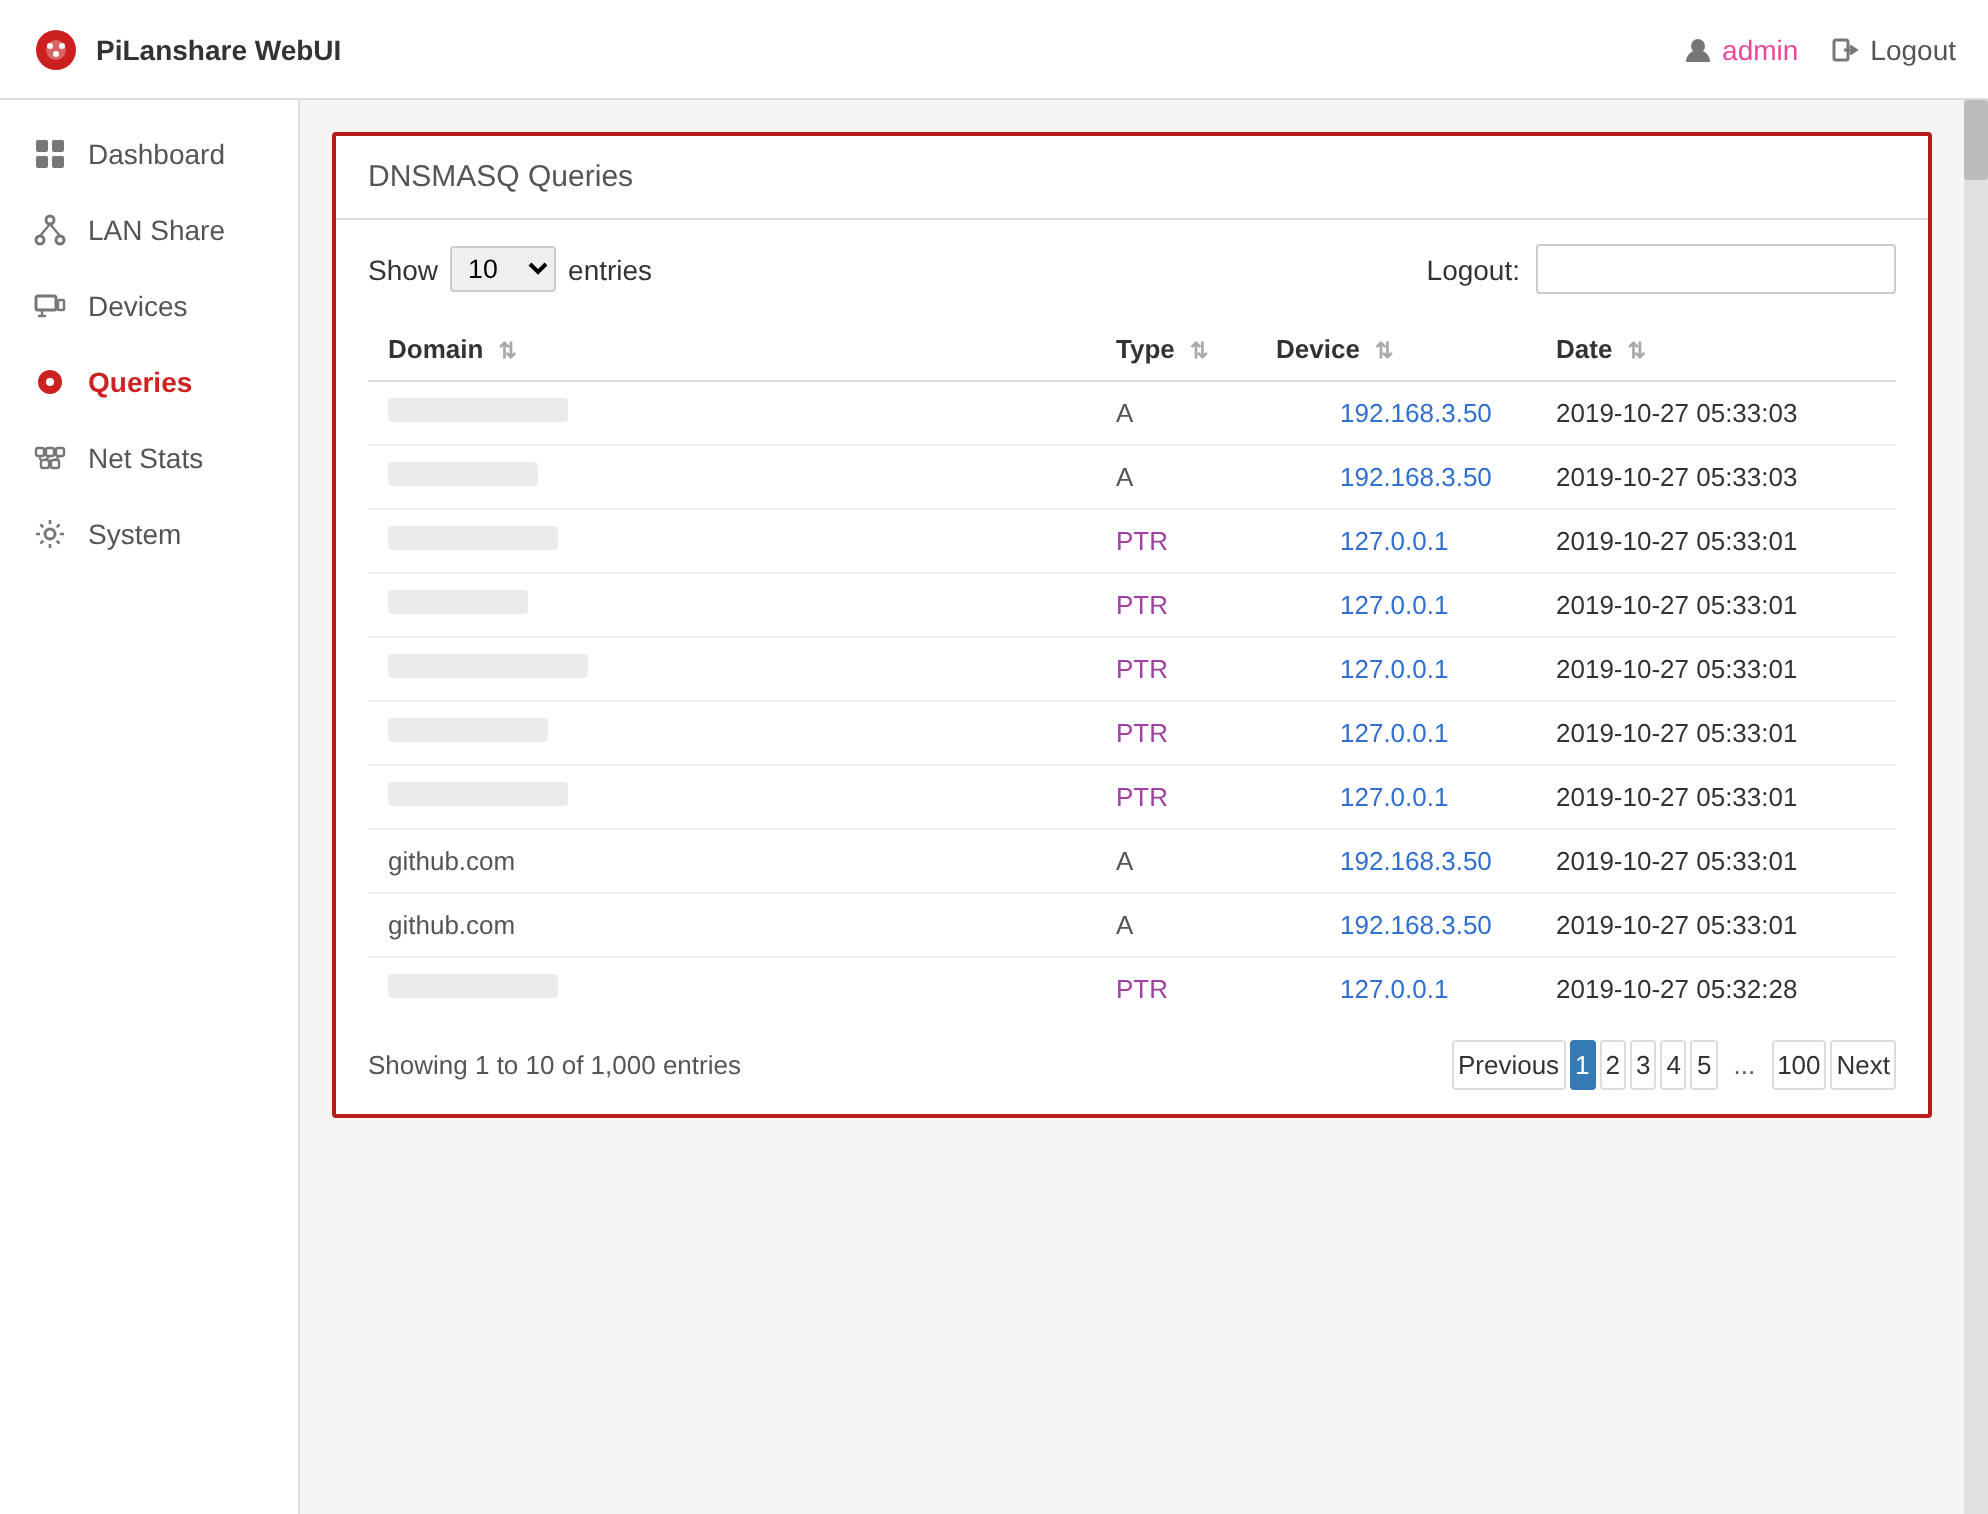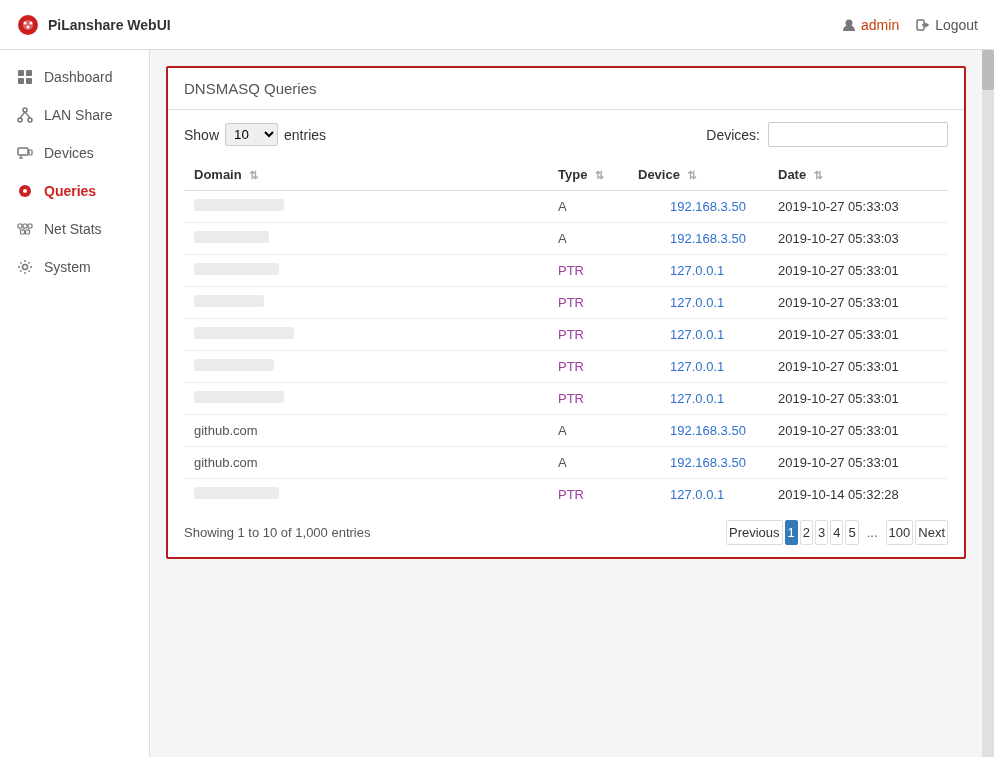--- a/index.html
+++ b/index.html
@@ -35,21 +35,21 @@
     }
     .header-right {
       display: flex;
       align-items: center;
       gap: 16px;
     }
     .admin-link {
       display: flex;
       align-items: center;
       gap: 4px;
-      color: #c2410c;
+      color: #ec4899;
       text-decoration: none;
       cursor: pointer;
     }
     .logout-link {
       display: flex;
       align-items: center;
       gap: 4px;
       color: #555;
       text-decoration: none;
       cursor: pointer;
@@ -352,21 +352,21 @@
             <span>Show</span>
             <select>
               <option>10</option>
               <option>25</option>
               <option>50</option>
               <option>100</option>
             </select>
             <span>entries</span>
           </div>
           <div class="search-row">
-            <span>Devices:</span>
+            <span>Logout:</span>
             <input type="text" style="">
           </div>
         </div>
 
         <table class="data-table">
           <thead>
             <tr>
               <th>
                 Domain <span class="sort-icon">⇅</span>
               </th>
@@ -433,21 +433,21 @@
               <tr>
                 <td class="domain-visible">github.com</td>
                 <td class="type-a">A</td>
                 <td><a href="#" class="device-link">192.168.3.50</a></td>
                 <td>2019-10-27 05:33:01</td>
               </tr>
               <tr>
                 <td><span class="blurred-domain" style="width: 85px;"></span></td>
                 <td class="type-ptr">PTR</td>
                 <td><a href="#" class="device-link">127.0.0.1</a></td>
-                <td>2019-10-14 05:32:28</td>
+                <td>2019-10-27 05:32:28</td>
               </tr>
             </tbody>
         </table>
 
         <div class="pagination-row">
           <span class="pagination-info">Showing 1 to 10 of 1,000 entries</span>
           <div class="pagination-controls">
             <button class="page-btn">Previous</button>
             <button class="page-btn active">1</button>
             <button class="page-btn">2</button>

